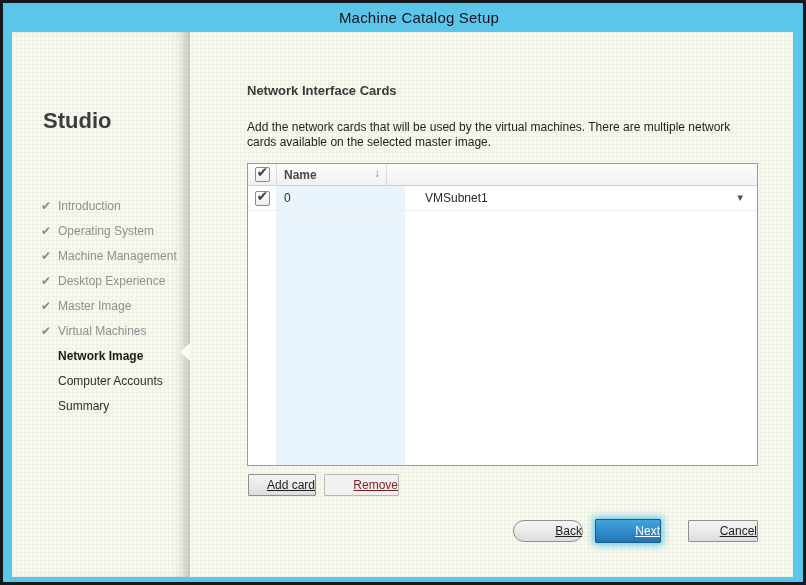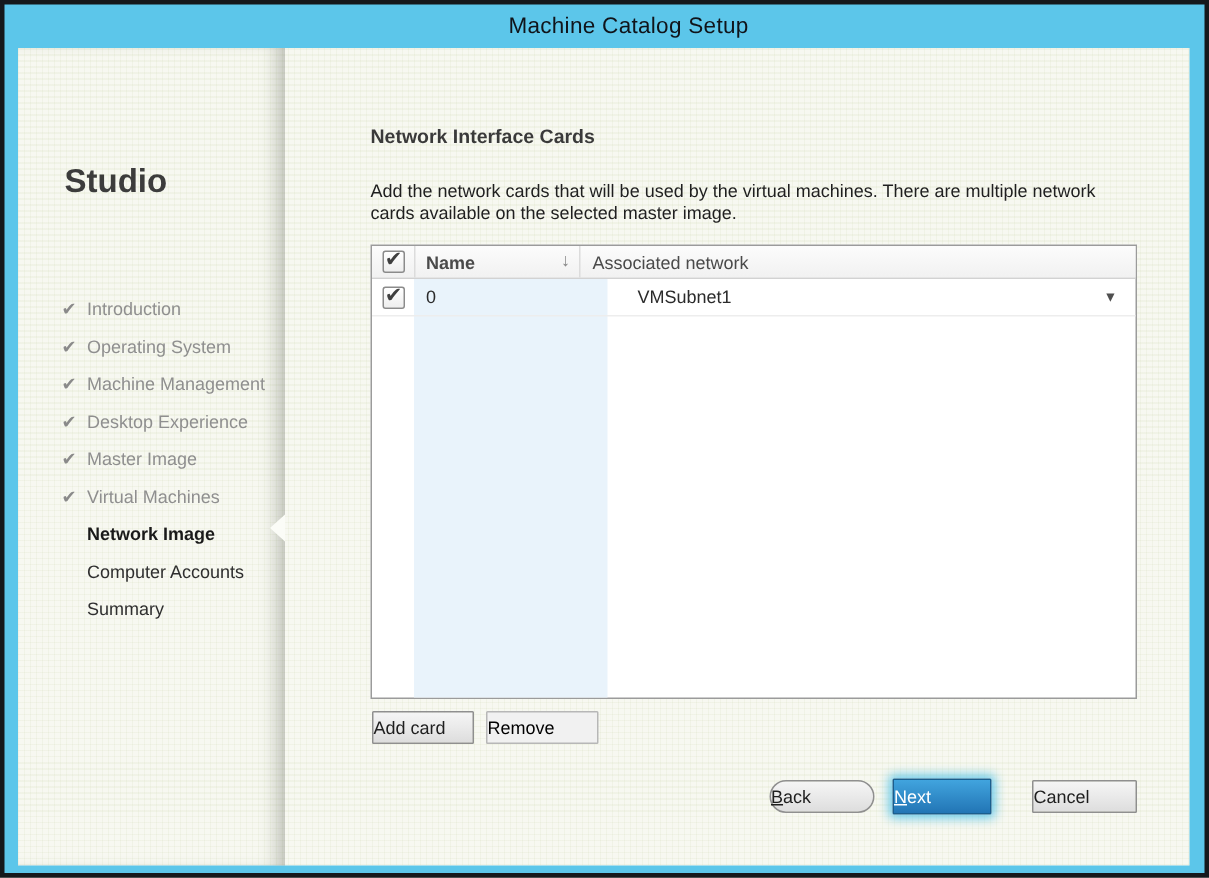--- a/index.html
+++ b/index.html
@@ -59,27 +59,27 @@
   .td-assoc { flex:1; padding-left:20px; font-size:12px; color:#2B2B2B; position:relative; height:100%;
               display:flex; align-items:center; cursor:default; }
   .dd-caret { position:absolute; right:14px; top:5px; font-size:11px; color:#4F4F4F; }
 
   .cb { position:relative; width:15px; height:15px; border:1px solid #8B8B8B; border-radius:2px;
         background:linear-gradient(#FFFFFF,#EEEEEE); }
   .cb .mark { position:absolute; left:1px; top:-4px; font-size:14px; color:#3F3F3F; }
 
   .btn { position:absolute; height:22px; border:1px solid #8F8F8F; border-radius:1px;
          background:linear-gradient(#F5F5F5,#EBEBEB 45%,#DDDDDD); font-size:12px; color:#1F1F1F;
-         display:flex; align-items:center; justify-content:flex-start; cursor:default;
-         font-family:"Liberation Sans", sans-serif; }
+         display:flex; align-items:center; justify-content:flex-end; cursor:default;
+         font-family:"Liberation Sans", sans-serif;text-decoration:underline; }
   .btn .ak { display:block; }
   .btn .ak::first-letter { text-decoration:underline; }
 
   .btn-add    { left:38px;  top:442px; width:68px; }
-  .btn-remove { left:114px; top:442px; width:75px; background:#F1F1F1; border-color:#B7B7B7; color:#000000; }
+  .btn-remove { left:114px; top:442px; width:75px; background:#F1F1F1; border-color:#B7B7B7; color:#7f1d1d; }
 
   .btn-back   { left:303px; top:488px; width:70px;border-radius:11px; }
   .btn-next   { left:385px; top:487px; width:66px; height:24px;
                 background:linear-gradient(#41A4DE,#2275B5); border:1px solid #1A5E8E; color:#FFFFFF;
                 box-shadow:0 0 7px 2px rgba(92,198,234,.95); }
   .btn-cancel { left:478px; top:488px; width:70px; }
 </style>
 </head>
 <body>
 
@@ -145,21 +145,20 @@
           <div class="thead">
             <div class="th-check">
               <span class="cb">
                 <span class="mark">✔</span>
               </span>
             </div>
             <div class="th-name">
               <span>Name</span>
               <span class="sort-arrow">↓</span>
             </div>
-            <div class="th-assoc">Associated network</div>
           </div>
 
           <div class="trow">
             <div class="td-check">
               <span class="cb">
                 <span class="mark">✔</span>
               </span>
             </div>
             <div class="td-name">0</div>
             <div class="td-assoc">

